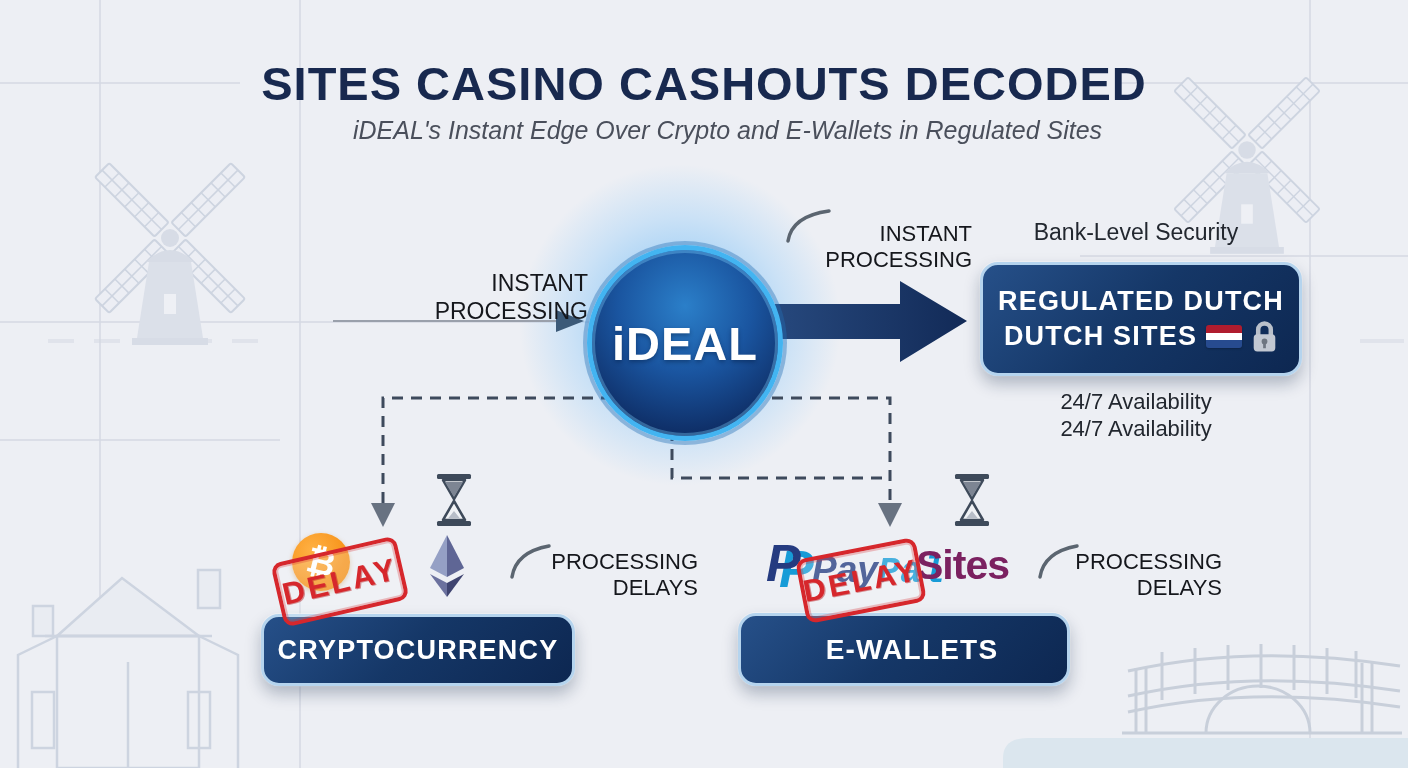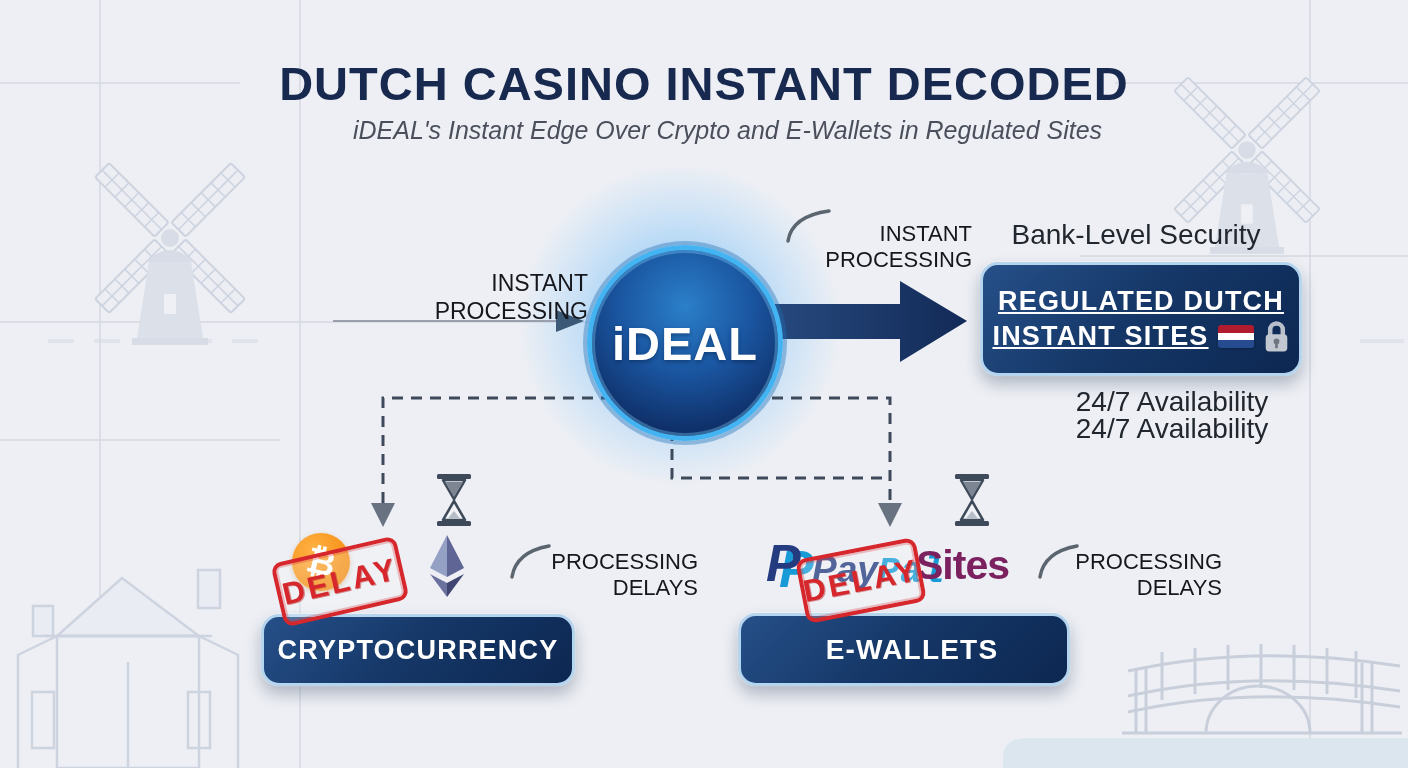--- a/index.html
+++ b/index.html
@@ -31,33 +31,33 @@
 
   
   .lbl { position:absolute; text-align:right; color:#15171c; font-weight:400;margin-top:16px; }
   .lbl div { white-space:nowrap; }
   .instant-left { left:348px; top:253px; width:240px; font-size:23px; line-height:28px; }
   .instant-right { left:782px; top:205px; width:190px; font-size:22px; line-height:26px; }
   .delays { font-size:22px; line-height:26px; }
   .delays-left { left:546px; top:533px; width:152px; }
   .delays-right { left:1070px; top:533px; width:152px; }
   .note { position:absolute; text-align:center; color:#22272f; font-weight:500; }
-  .security { left:986px; top:219px; width:300px; font-size:28px; }
-  .availability { left:1022px; top:388px; width:300px; font-size:28px; line-height:27px; }
+  .security { left:986px; top:219px; width:300px; font-size:23px; }
+  .availability { left:986px; top:388px; width:300px; font-size:22px; line-height:27px; }
 
   
   .pill { position:absolute; background:linear-gradient(135deg,#265089 0%, #153767 48%, #0d2751 100%);
     border:3px solid #b5d4ee; border-radius:18px; color:#fff; font-weight:800;
     display:flex; flex-direction:column; align-items:center; justify-content:center;
     text-align:center; letter-spacing:1.2px;
     box-shadow:0 8px 16px rgba(16,35,70,.28), 0 0 0 1px rgba(255,255,255,.45); }
   .pill-dest { left:980px; top:262px; width:316px; height:108px; font-size:27px; line-height:35px; }
   .pill-crypto { left:229px; top:614px; width:308px; height:66px; font-size:27px; z-index:2;margin-left:32px; }
   .pill-ewallet { left:738px; top:613px; width:310px; height:67px; font-size:28px; z-index:2;padding-left:16px; }
-  .pill-line { display:flex; align-items:center; justify-content:center; gap:9px;text-decoration:underline; }
+  .pill-line { display:flex; align-items:center; justify-content:center; gap:9px; }
   .flag { display:inline-block; width:36px; height:23px; border-radius:3px;
     background:linear-gradient(180deg,#b01c2e 0 34%, #ffffff 34% 66%, #274b8f 66% 100%);
     box-shadow:0 1px 2px rgba(0,0,0,.25); }
 
   
   .stamp { position:absolute; z-index:4; border:4px solid #d6272c; border-radius:10px;
     color:#d6272c; font-weight:800; letter-spacing:3px; font-size:31px;
     display:flex; align-items:center; justify-content:center;
     background:rgba(248,249,252,.22); box-shadow:inset 0 0 0 2px rgba(214,39,44,.28);
     text-shadow:1px 1px 0 rgba(180,20,25,.45); }
@@ -188,21 +188,21 @@
     <polygon points="371,503 395,503 383,527" fill="#687281"></polygon>
     <polygon points="878,503 902,503 890,527" fill="#687281"></polygon>
 
     <g fill="none" stroke="#5b6570" stroke-width="3.5" stroke-linecap="round">
       <path d="M788 241 Q792 216 829 211"></path>
       <path d="M512 577 Q516 552 549 546"></path>
       <path d="M1040 577 Q1044 552 1077 546"></path>
     </g>
   </svg>
 
-  <div class="abs title">DUTCH CASINO INSTANT DECODED</div>
+  <div class="abs title">SITES CASINO CASHOUTS DECODED</div>
   <div class="abs subtitle">iDEAL's Instant Edge Over Crypto and E-Wallets in Regulated Sites</div>
 
   <div class="abs ideal">
     <span>iDEAL</span>
   </div>
 
   <div class="lbl instant-left">
     <div>INSTANT</div>
     <div>PROCESSING</div>
   </div>
@@ -211,21 +211,21 @@
     <div>PROCESSING</div>
   </div>
 
   <div class="note security">Bank-Level Security</div>
 
   <div class="pill pill-dest">
     <div class="pill-line">
       <span>REGULATED DUTCH</span>
     </div>
     <div class="pill-line">
-      <span>INSTANT SITES</span>
+      <span>DUTCH SITES</span>
       <span class="flag"></span>
       <svg width="27" height="32" viewBox="0 0 30 34">
         <path d="M8 15 V9 a7 7 0 0 1 14 0 v6" fill="none" stroke="#b9c0ca" stroke-width="5"></path>
         <rect x="3" y="14" width="24" height="19" rx="4" fill="#c2c8d2"></rect>
         <circle cx="15" cy="22" r="3.2" fill="#6e7681"></circle>
         <rect x="13.5" y="23" width="3" height="6.5" fill="#6e7681"></rect>
       </svg>
     </div>
   </div>
 

